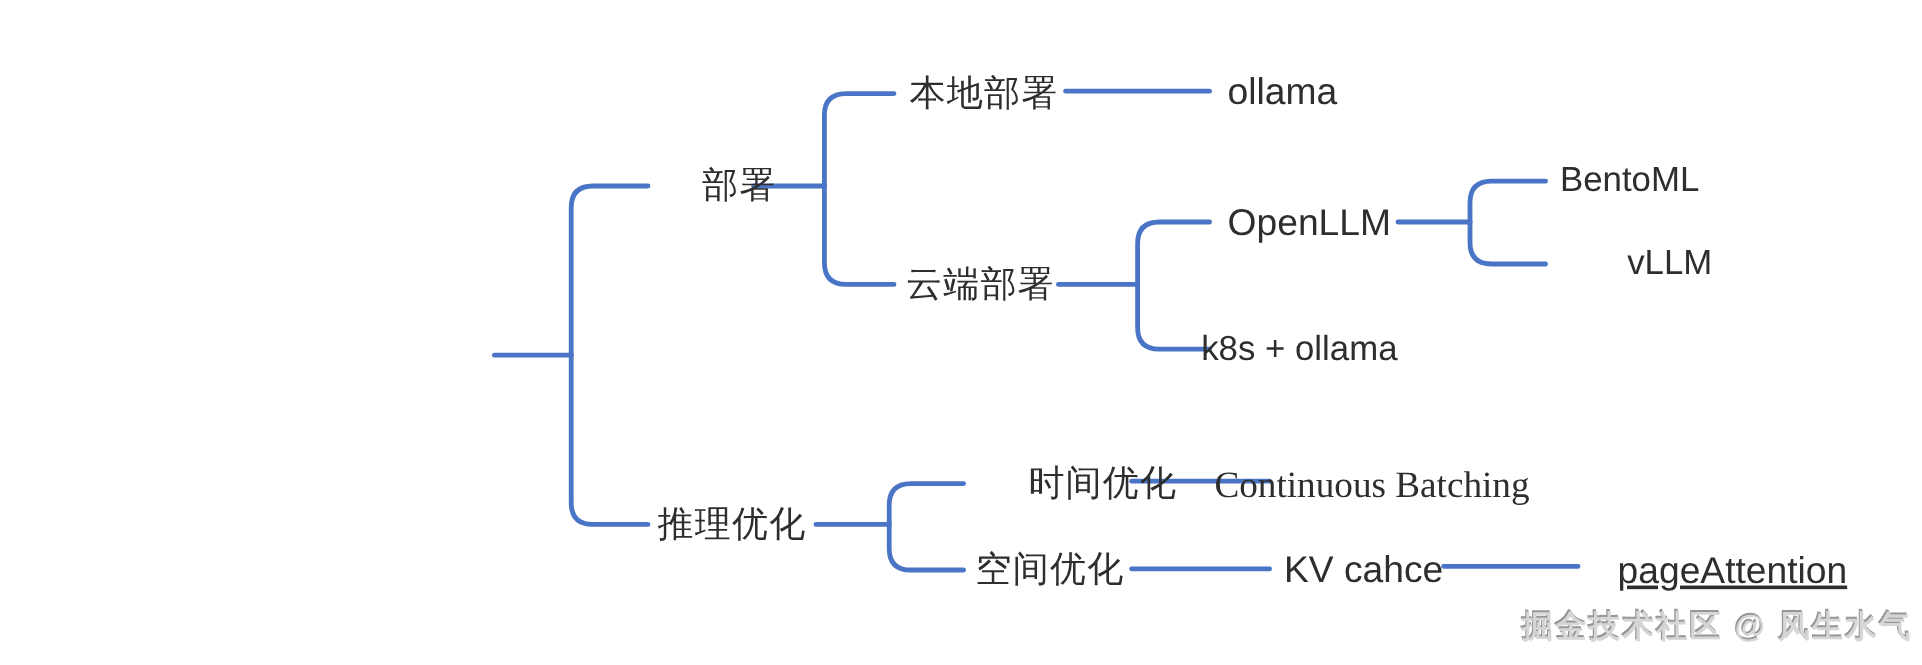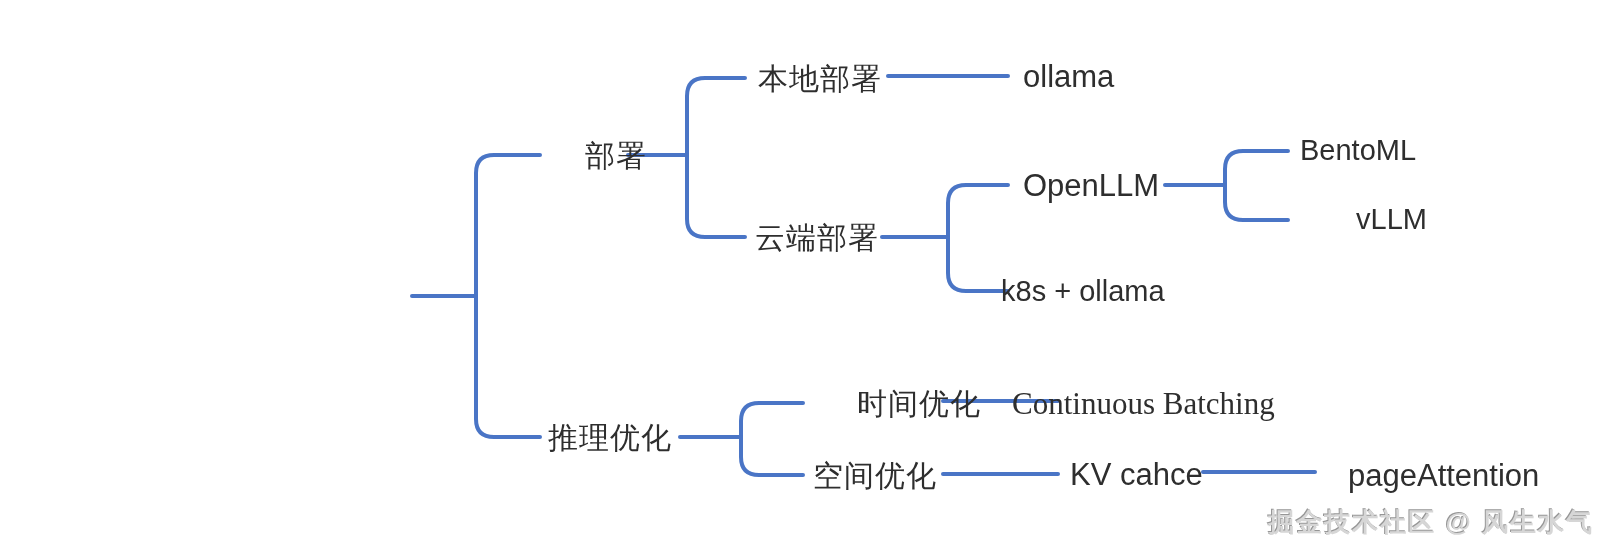--- a/index.html
+++ b/index.html
@@ -109,17 +109,17 @@
   <div class="node cjk" style="left:755px; top:237px;">云端部署</div>
   <div class="node latin" style="left:1300px; top:151px;">BentoML</div>
   <div class="node latin big" style="left:1023px; top:186px;">OpenLLM</div>
   <div class="node latin" style="left:1356px; top:220px;">vLLM</div>
   <div class="node latin" style="left:989px; top:292px;margin-left:12px;">k8s + ollama</div>
 
   <div class="node cjk" style="left:857px; top:403px;">时间优化</div>
   <div class="node latin big" style="left:1012px; top:404px;font-family:Liberation Serif, serif;">Continuous Batching</div>
   <div class="node cjk" style="left:813px; top:475px;">空间优化</div>
   <div class="node latin big" style="left:1070px; top:475px;">KV cahce</div>
-  <div class="node latin big" style="left:1348px; top:476px;">pageAttention</div>
+  <div class="node latin big" style="left:1348px; top:476px;text-decoration:underline;">pageAttention</div>
 
   <div class="watermark">掘金技术社区 @ 风生水气</div>
 
 </div>
 
 </body></html>

